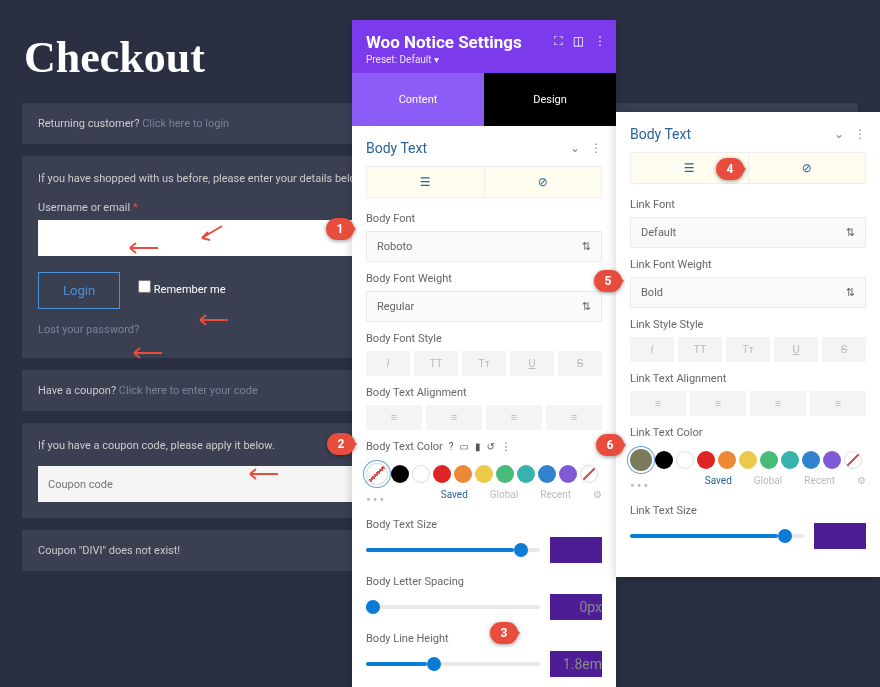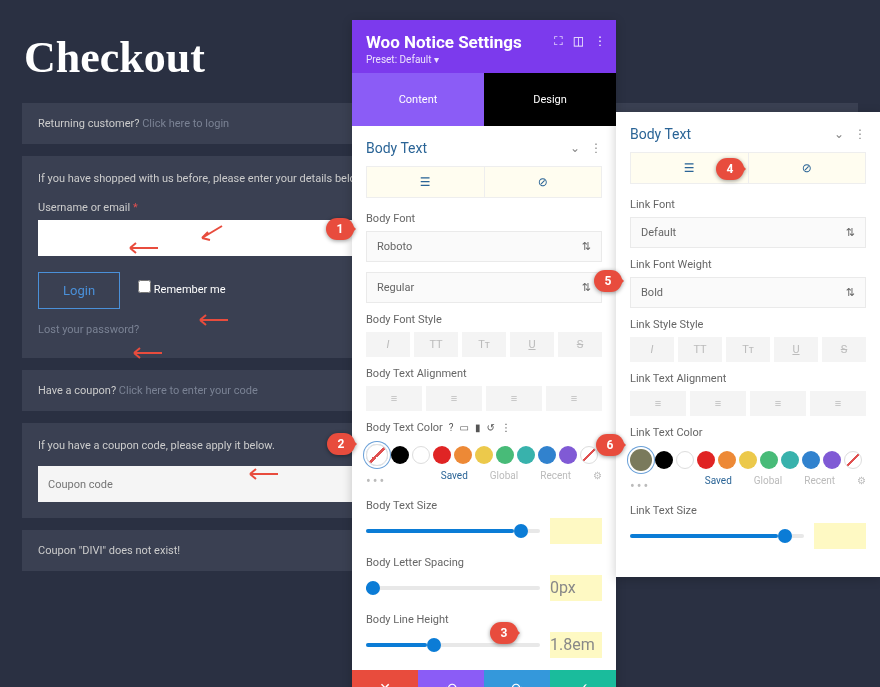--- a/index.html
+++ b/index.html
@@ -47,21 +47,21 @@
 .sw{width:18px;height:18px;border-radius:50%;cursor:pointer}
 .sw.sel{box-shadow:0 0 0 2px #fff,0 0 0 3px #6aa0d8}
 .sw-none{background:linear-gradient(135deg,#fff 45%,#e05050 45%,#e05050 55%,#fff 55%);border:1px solid #ddd}
 .saved-row{display:flex;gap:22px;font-size:10px;color:#bbb;margin-bottom:12px;align-items:center;justify-content:flex-end}
 .saved-row .act{color:#2a6496}
 .dots{color:#bbb;font-size:14px;letter-spacing:2px;margin-top:-2px}
 .slider-row{display:flex;align-items:center;gap:10px;margin-bottom:12px}
 .slider{flex:1;height:4px;background:#e8e8e8;position:relative;border-radius:2px}
 .slider .fill{position:absolute;height:4px;background:#0b7cd6;border-radius:2px}
 .slider .knob{position:absolute;width:14px;height:14px;background:#0b7cd6;border-radius:50%;top:-5px}
-.valbox{width:52px;height:26px;background:#fef9c3;font-size:16px;text-align:left;line-height:26px;color:#888}
+.valbox{width:52px;height:26px;background:#4c1d95;font-size:14px;text-align:right;line-height:26px;color:#888}
 .panel-footer{display:flex}
 .panel-footer .fb{flex:1;text-align:center;padding:10px 0;color:#fff;font-size:14px;cursor:pointer}
 
 
 .panel2{position:absolute;left:616px;top:112px;width:264px;background:#fff;box-shadow:0 2px 10px rgba(0,0,0,.2);font-size:12px;color:#666;padding-bottom:16px}
 .co-num{position:absolute;width:28px;height:22px;background:#e84c3d;border-radius:11px;color:#fff;font-size:12px;font-weight:700;display:flex;align-items:center;justify-content:center;filter:drop-shadow(0 1px 2px rgba(0,0,0,.4))}
 .co-num::after{content:'';position:absolute;right:-8px;top:5px;border:6px solid transparent;border-left-color:#e84c3d}
 svg.arrow-svg{position:absolute}
 </style>
 </head>
@@ -126,20 +126,21 @@
       <div class="half">☰</div>
       <div class="half">⊘</div>
     </div>
 
     <div class="lbl">Body Font</div>
     <div class="select-box">
         <span>Roboto</span>
         <span>⇅</span>
       </div>
 
+    <div class="lbl">Body Font Weight</div>
     <div class="select-box">
         <span>Regular</span>
         <span>⇅</span>
       </div>
 
     <div class="lbl">Body Font Style</div>
     <div class="btn-row">
       <div class="b"><i>I</i></div>
       <div class="b">TT</div>
       <div class="b">Tᴛ</div>

